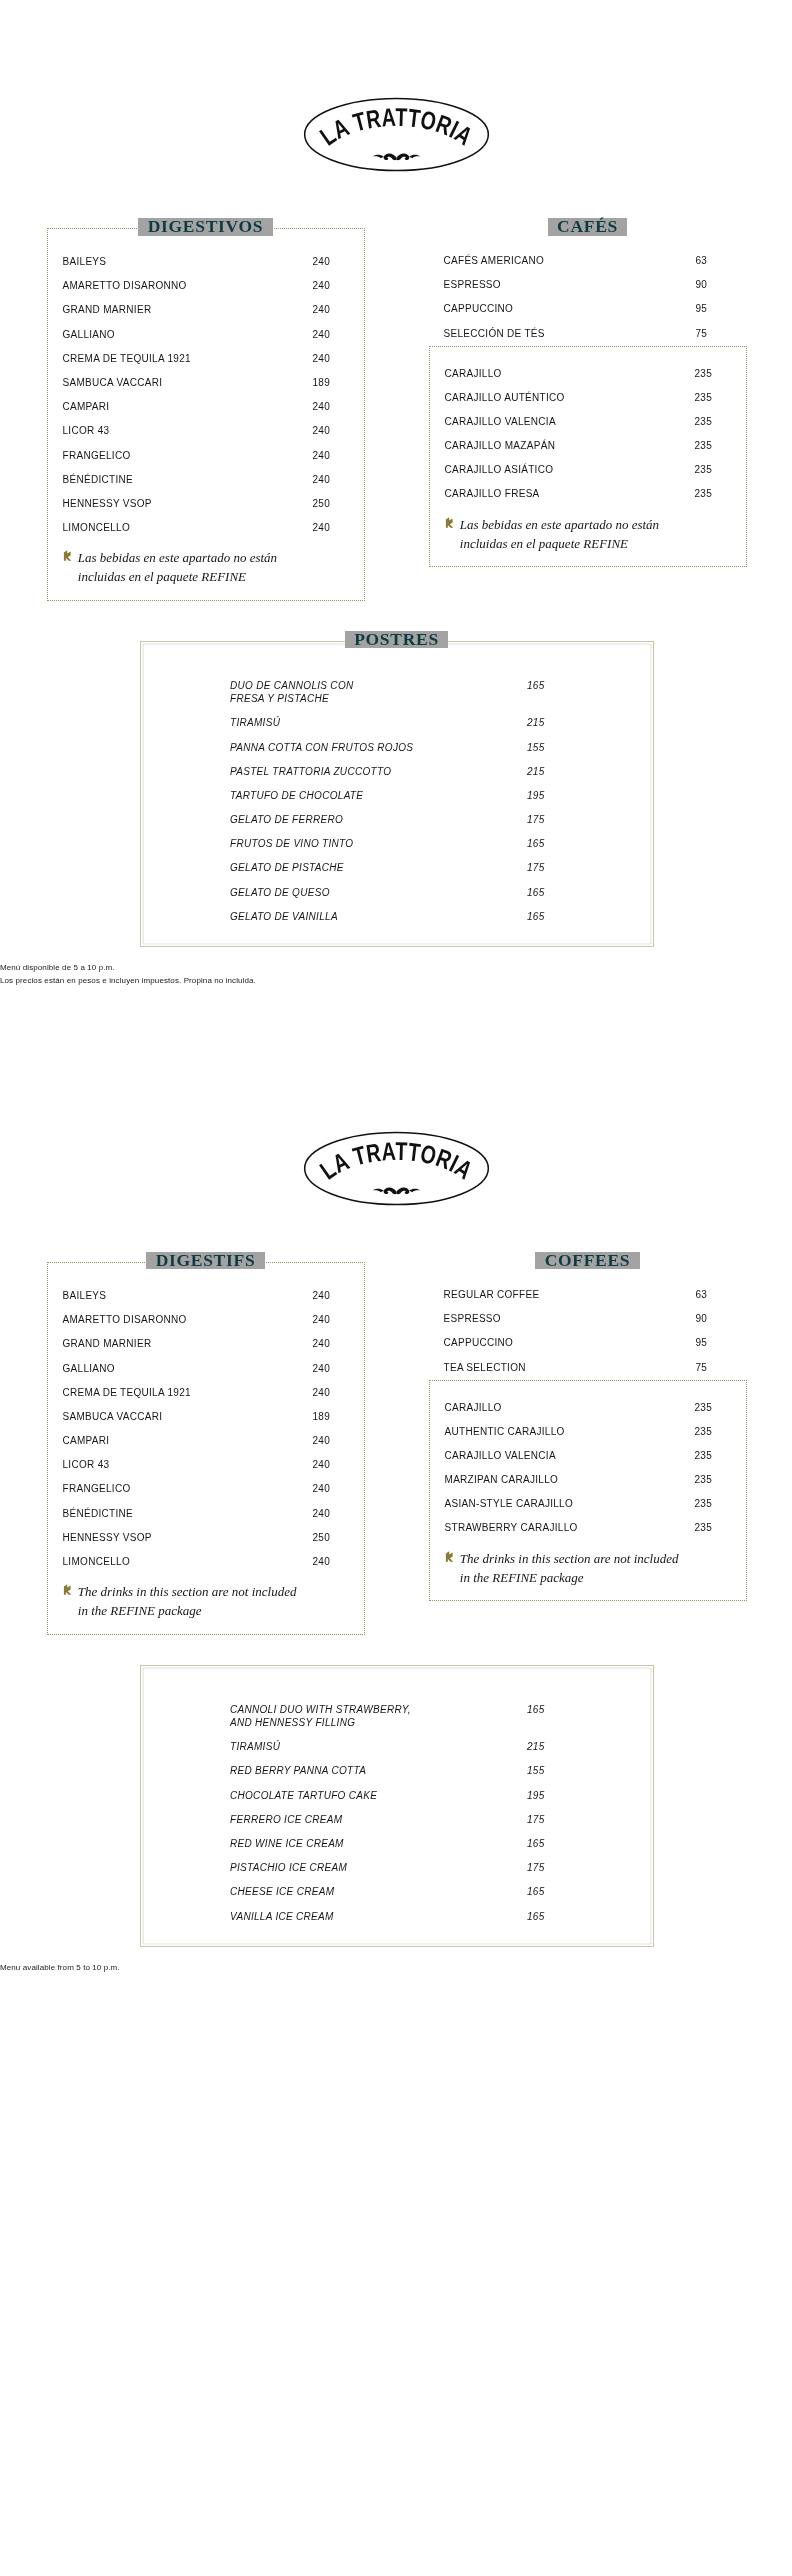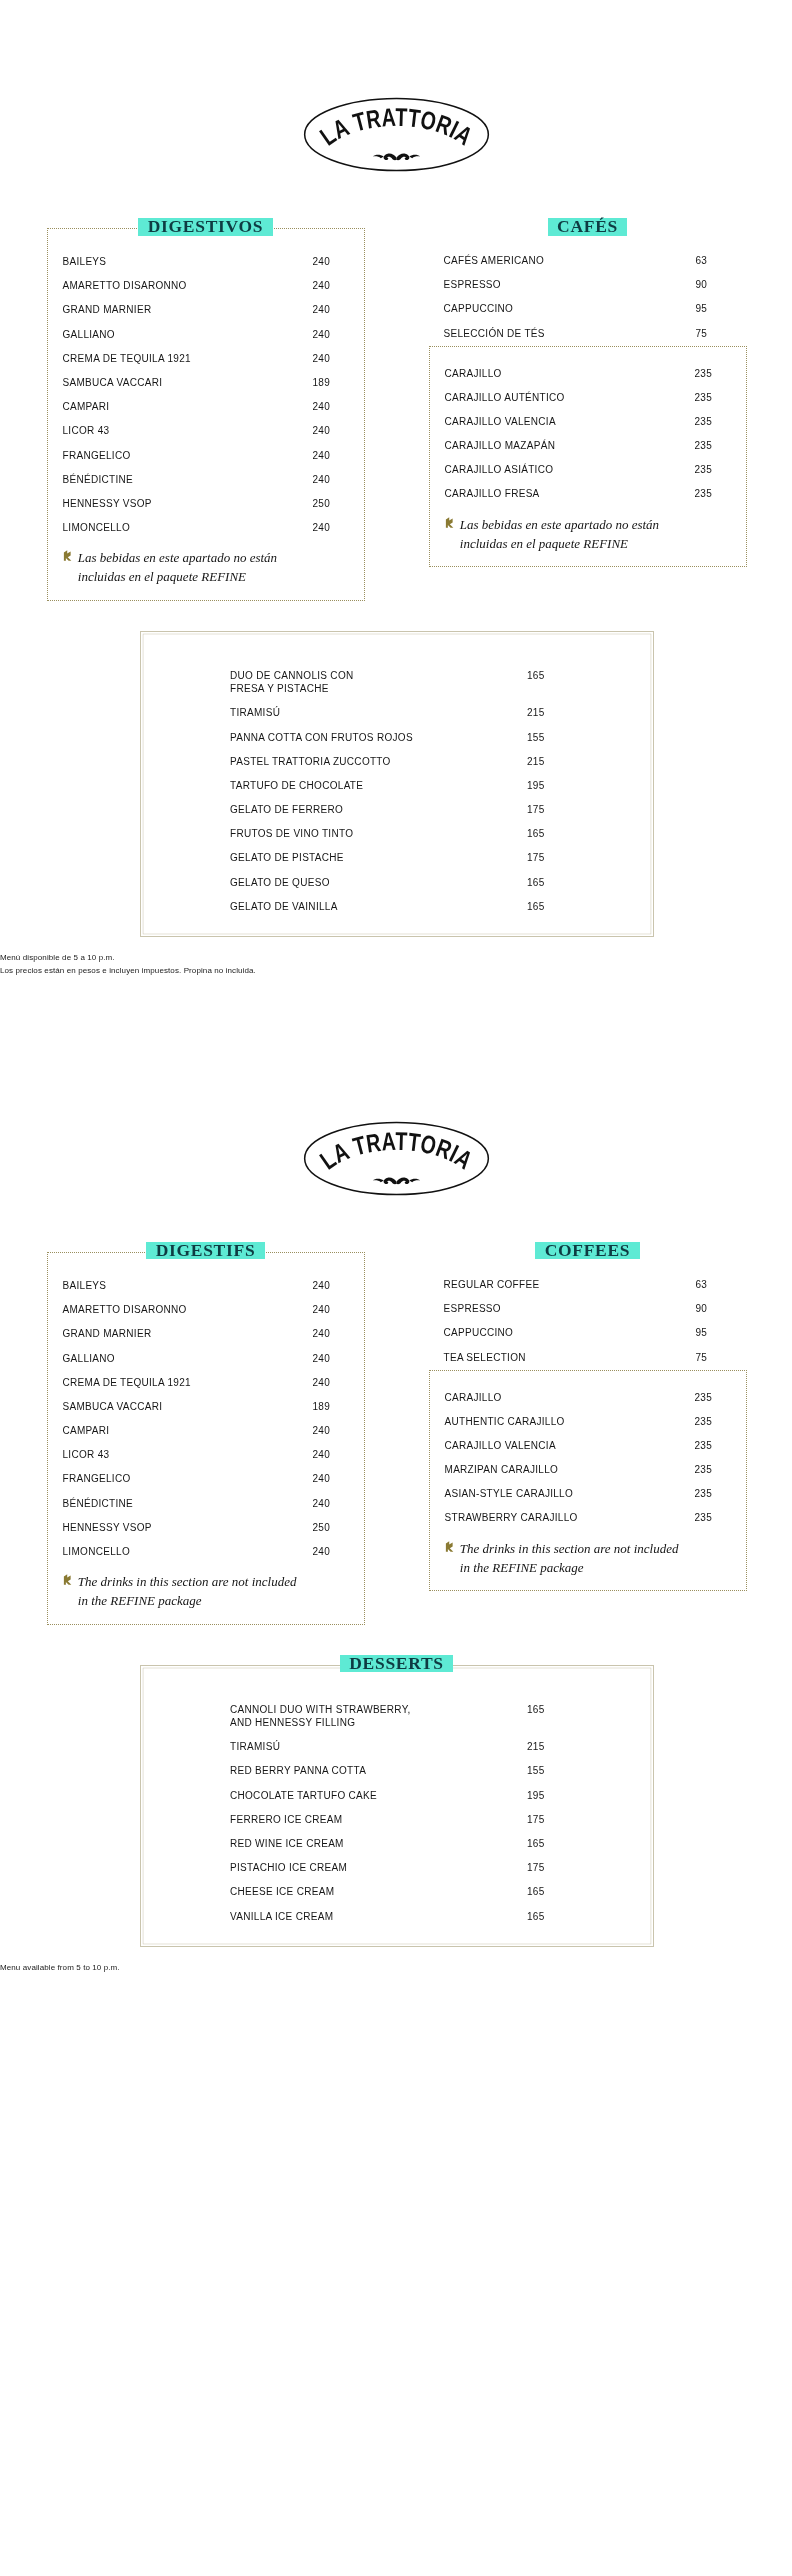--- a/index.html
+++ b/index.html
@@ -45,21 +45,21 @@
   .sec-head{
     text-align:center;
     font-family:"Liberation Serif", serif;
     font-weight:bold;
     font-size:17.5px;
     letter-spacing:0.7px;
     color:#0e3b42;
     line-height:1;
     position:relative;
     z-index:3;
-    background:#5eead4;
+    background:#a3a3a3;
     display:inline-block;
     padding:0 9.3px;
   }
   .sec-head-row{
     text-align:center;
     position:relative;
     height:20px;
     margin-bottom:-10px;
     z-index:3;
   }
@@ -138,20 +138,21 @@
   .double-box{
     border:0.6px solid #c9c4ad;
     box-shadow:inset 0 0 0 1.8px #ffffff, inset 0 0 0 2.3px #c9c4ad;
     padding:37px 0 23.4px 0;
     box-sizing:border-box;
     position:relative;
   }
   .double-box .inner{
     width:333px;
     margin:0 auto;
+    font-style:italic;
   }
   .wide-head-row{
     text-align:center;
     position:relative;
     height:21px;
     margin-bottom:-11px;
     z-index:3;
   }
 
   
@@ -329,20 +330,23 @@
           </span>
           <span>Las bebidas en este apartado no están incluidas en el paquete REFINE</span>
         </div>
       </div>
     </div>
 
   </div>
 
   <div class="wide-wrap">
     <div class="wide-box-holder">
+      <div class="wide-head-row">
+        <span class="sec-head">POSTRES</span>
+      </div>
       <div class="double-box">
         <div class="inner">
           <div class="items" id="list-es-postres">
               <div class="item">
                 <span class="nm">DUO DE CANNOLIS CON
 FRESA Y PISTACHE</span>
                 <span class="pr">165</span>
               </div>
               <div class="item">
                 <span class="nm">TIRAMISÚ</span>
@@ -550,23 +554,20 @@
           </span>
           <span>The drinks in this section are not included in the REFINE package</span>
         </div>
       </div>
     </div>
 
   </div>
 
   <div class="wide-wrap">
     <div class="wide-box-holder">
-      <div class="wide-head-row">
-        <span class="sec-head">DESSERTS</span>
-      </div>
       <div class="double-box">
         <div class="inner">
           <div class="items" id="list-en-desserts">
               <div class="item">
                 <span class="nm">CANNOLI DUO WITH STRAWBERRY,
 AND HENNESSY FILLING</span>
                 <span class="pr">165</span>
               </div>
               <div class="item">
                 <span class="nm">TIRAMISÚ</span>

